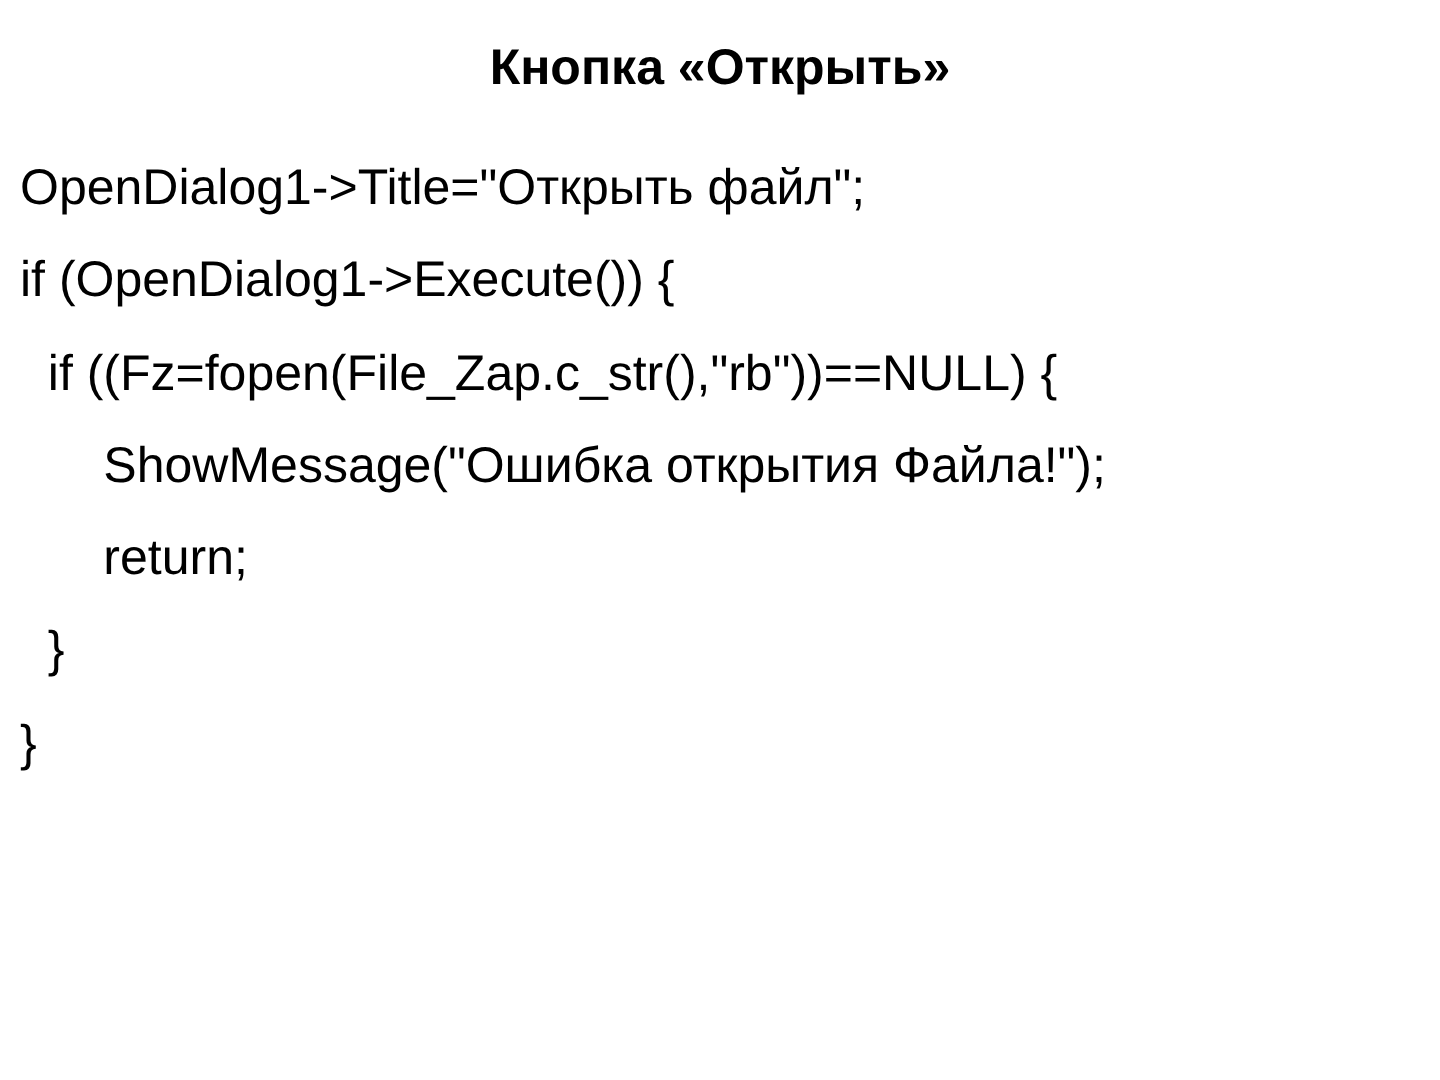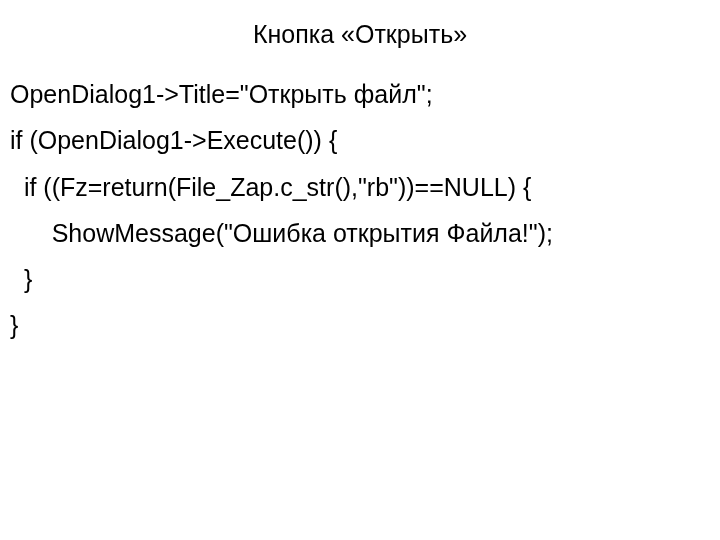--- a/index.html
+++ b/index.html
@@ -6,21 +6,21 @@
       margin: 0;
       padding: 20px 10px;
       width: 720px;
       height: 540px;
       box-sizing: border-box;
       background: white;
       font-family: Arial, Helvetica, sans-serif;
       color: #000;
     }
     .heading {
-      font-weight: normal;
+      font-weight: bold;
       font-size: 25px;
       text-align: center;
       margin-bottom: 22px;
     }
     .code {
       font-size: 25px;
       line-height: 1.85;
       font-family: Arial, Helvetica, sans-serif;
     }
     .line {
@@ -28,17 +28,18 @@
     }
   </style>
 </head>
 <body>
 
 <div class="heading">Кнопка «Открыть»</div>
 
 <div class="code">
   <div class="line">OpenDialog1-&gt;Title="Открыть файл";</div>
   <div class="line">if (OpenDialog1-&gt;Execute()) {</div>
-  <div class="line">  if ((Fz=return(File_Zap.c_str(),"rb"))==NULL) {</div>
+  <div class="line">  if ((Fz=fopen(File_Zap.c_str(),"rb"))==NULL) {</div>
   <div class="line">      ShowMessage("Ошибка открытия Файла!");</div>
+  <div class="line">      return;</div>
   <div class="line">  }</div>
   <div class="line">}</div>
 </div>
 
 </body></html>

